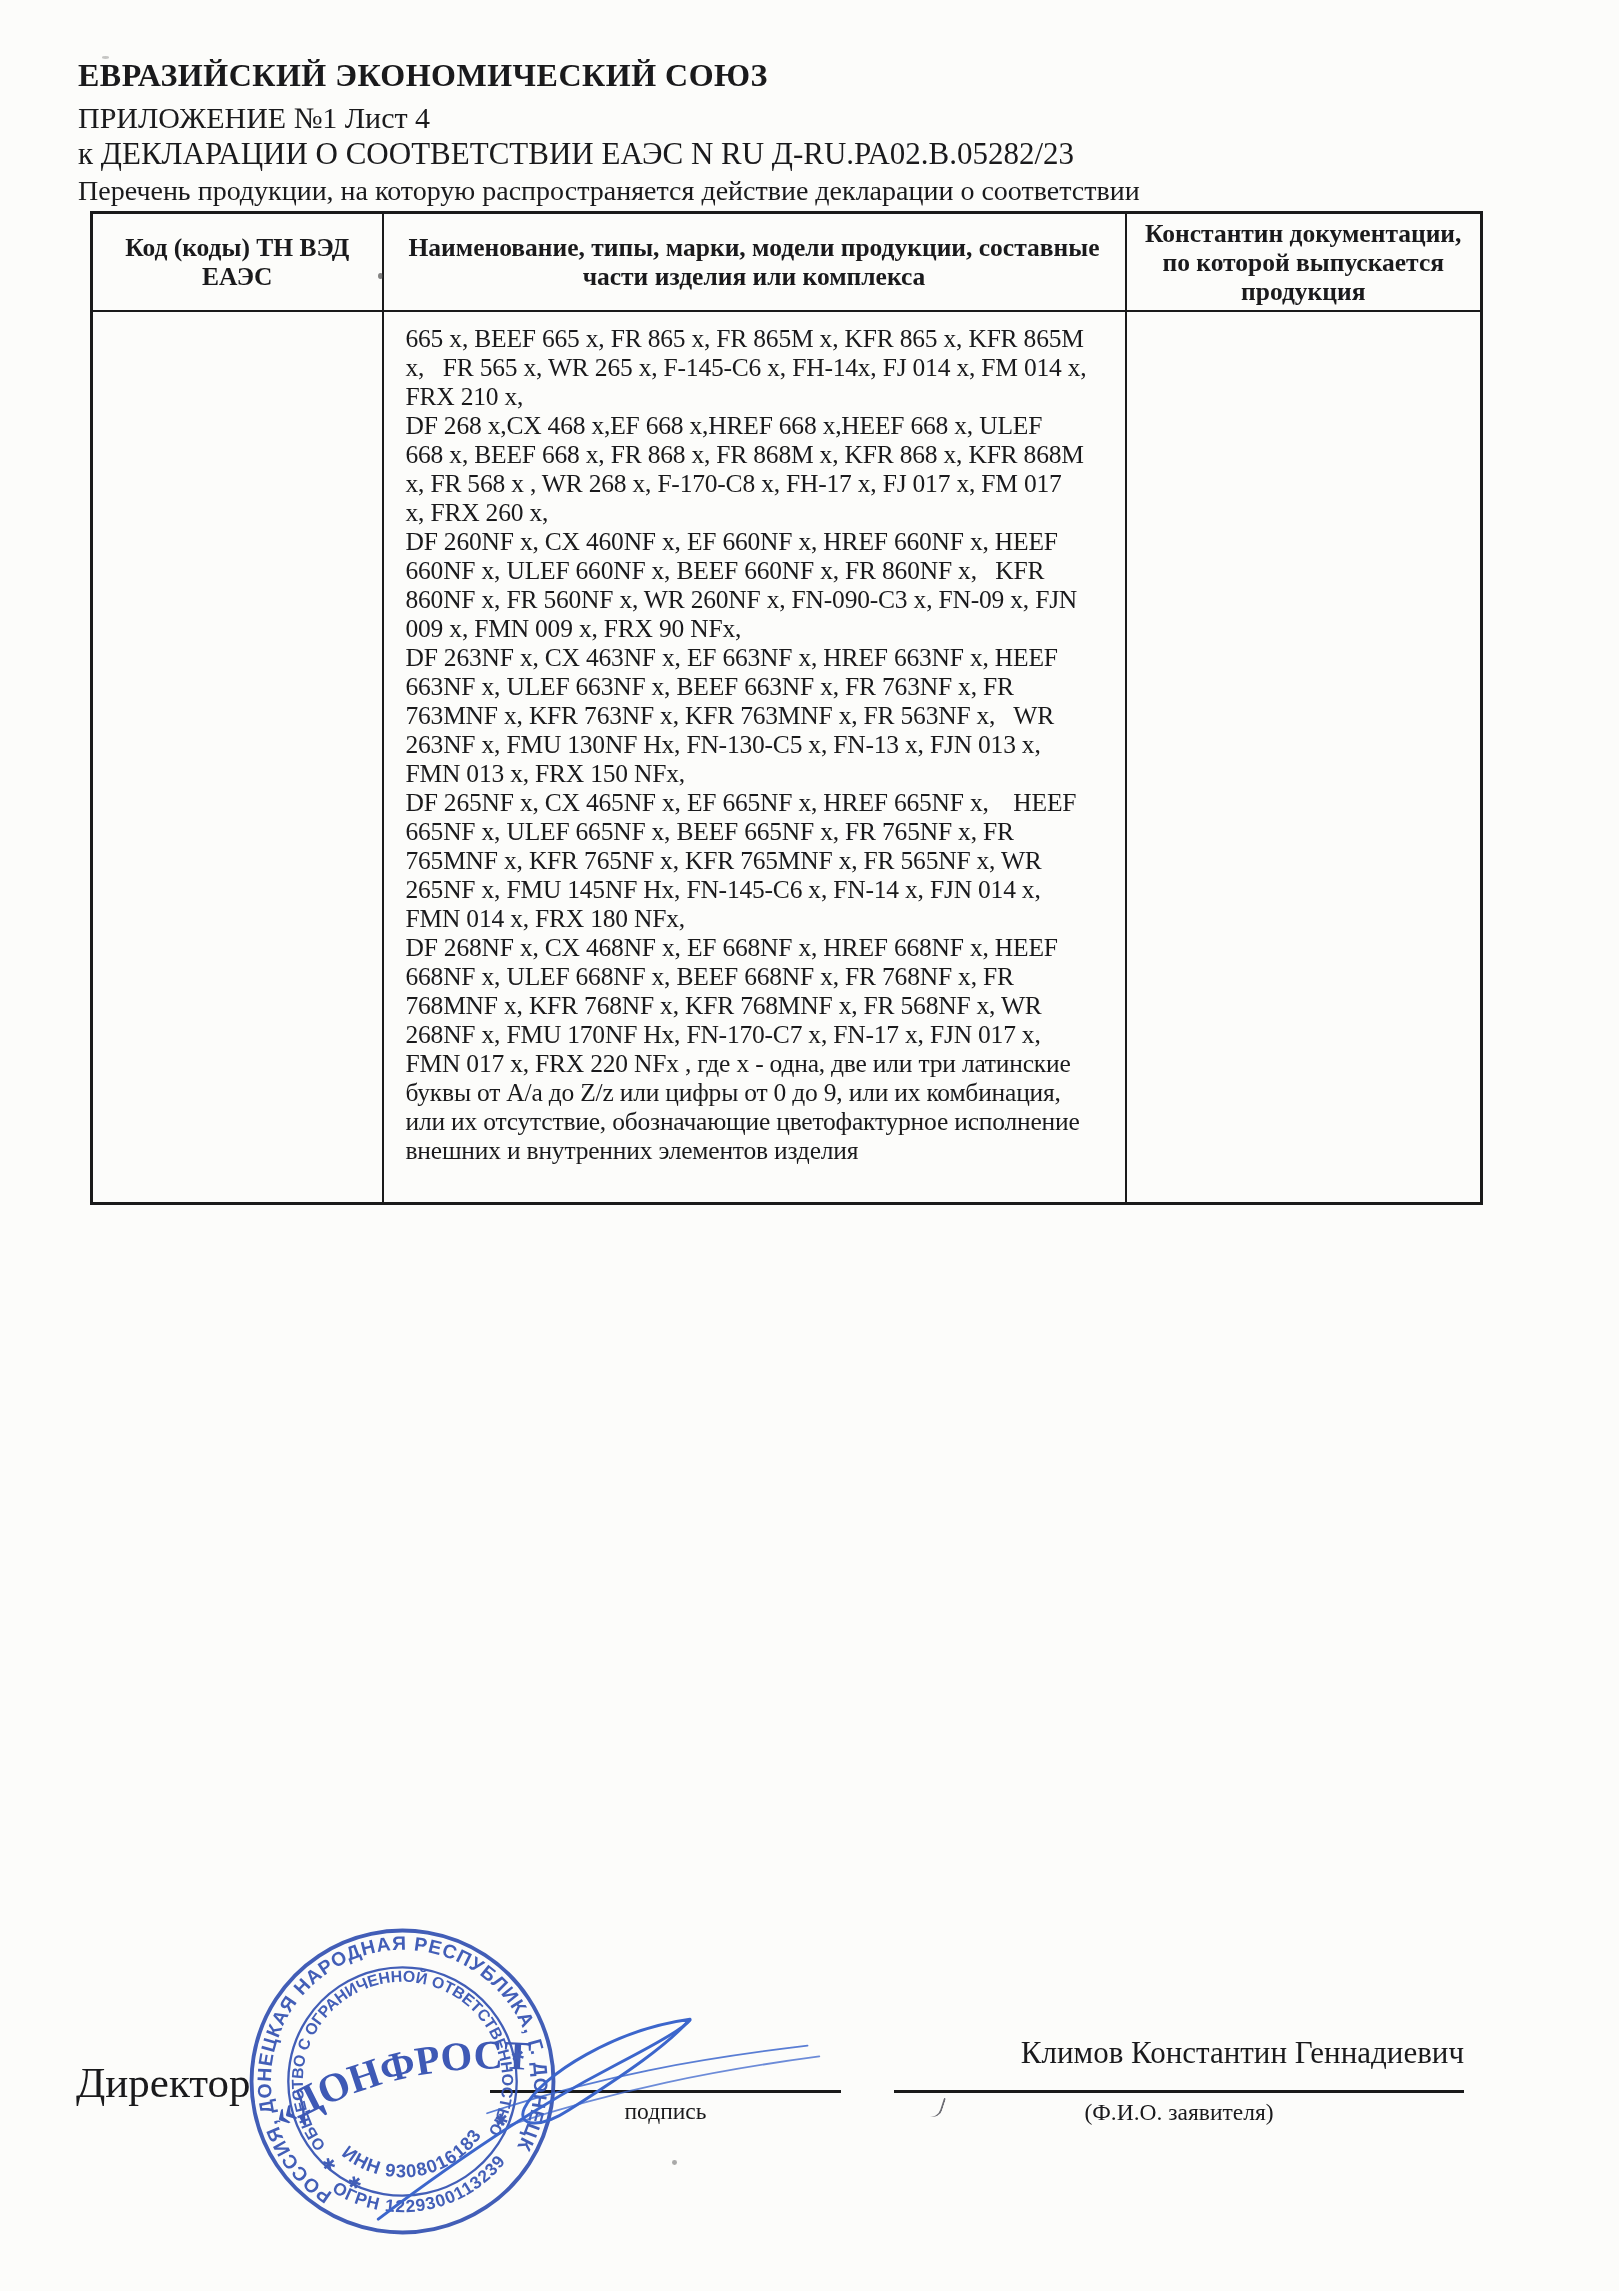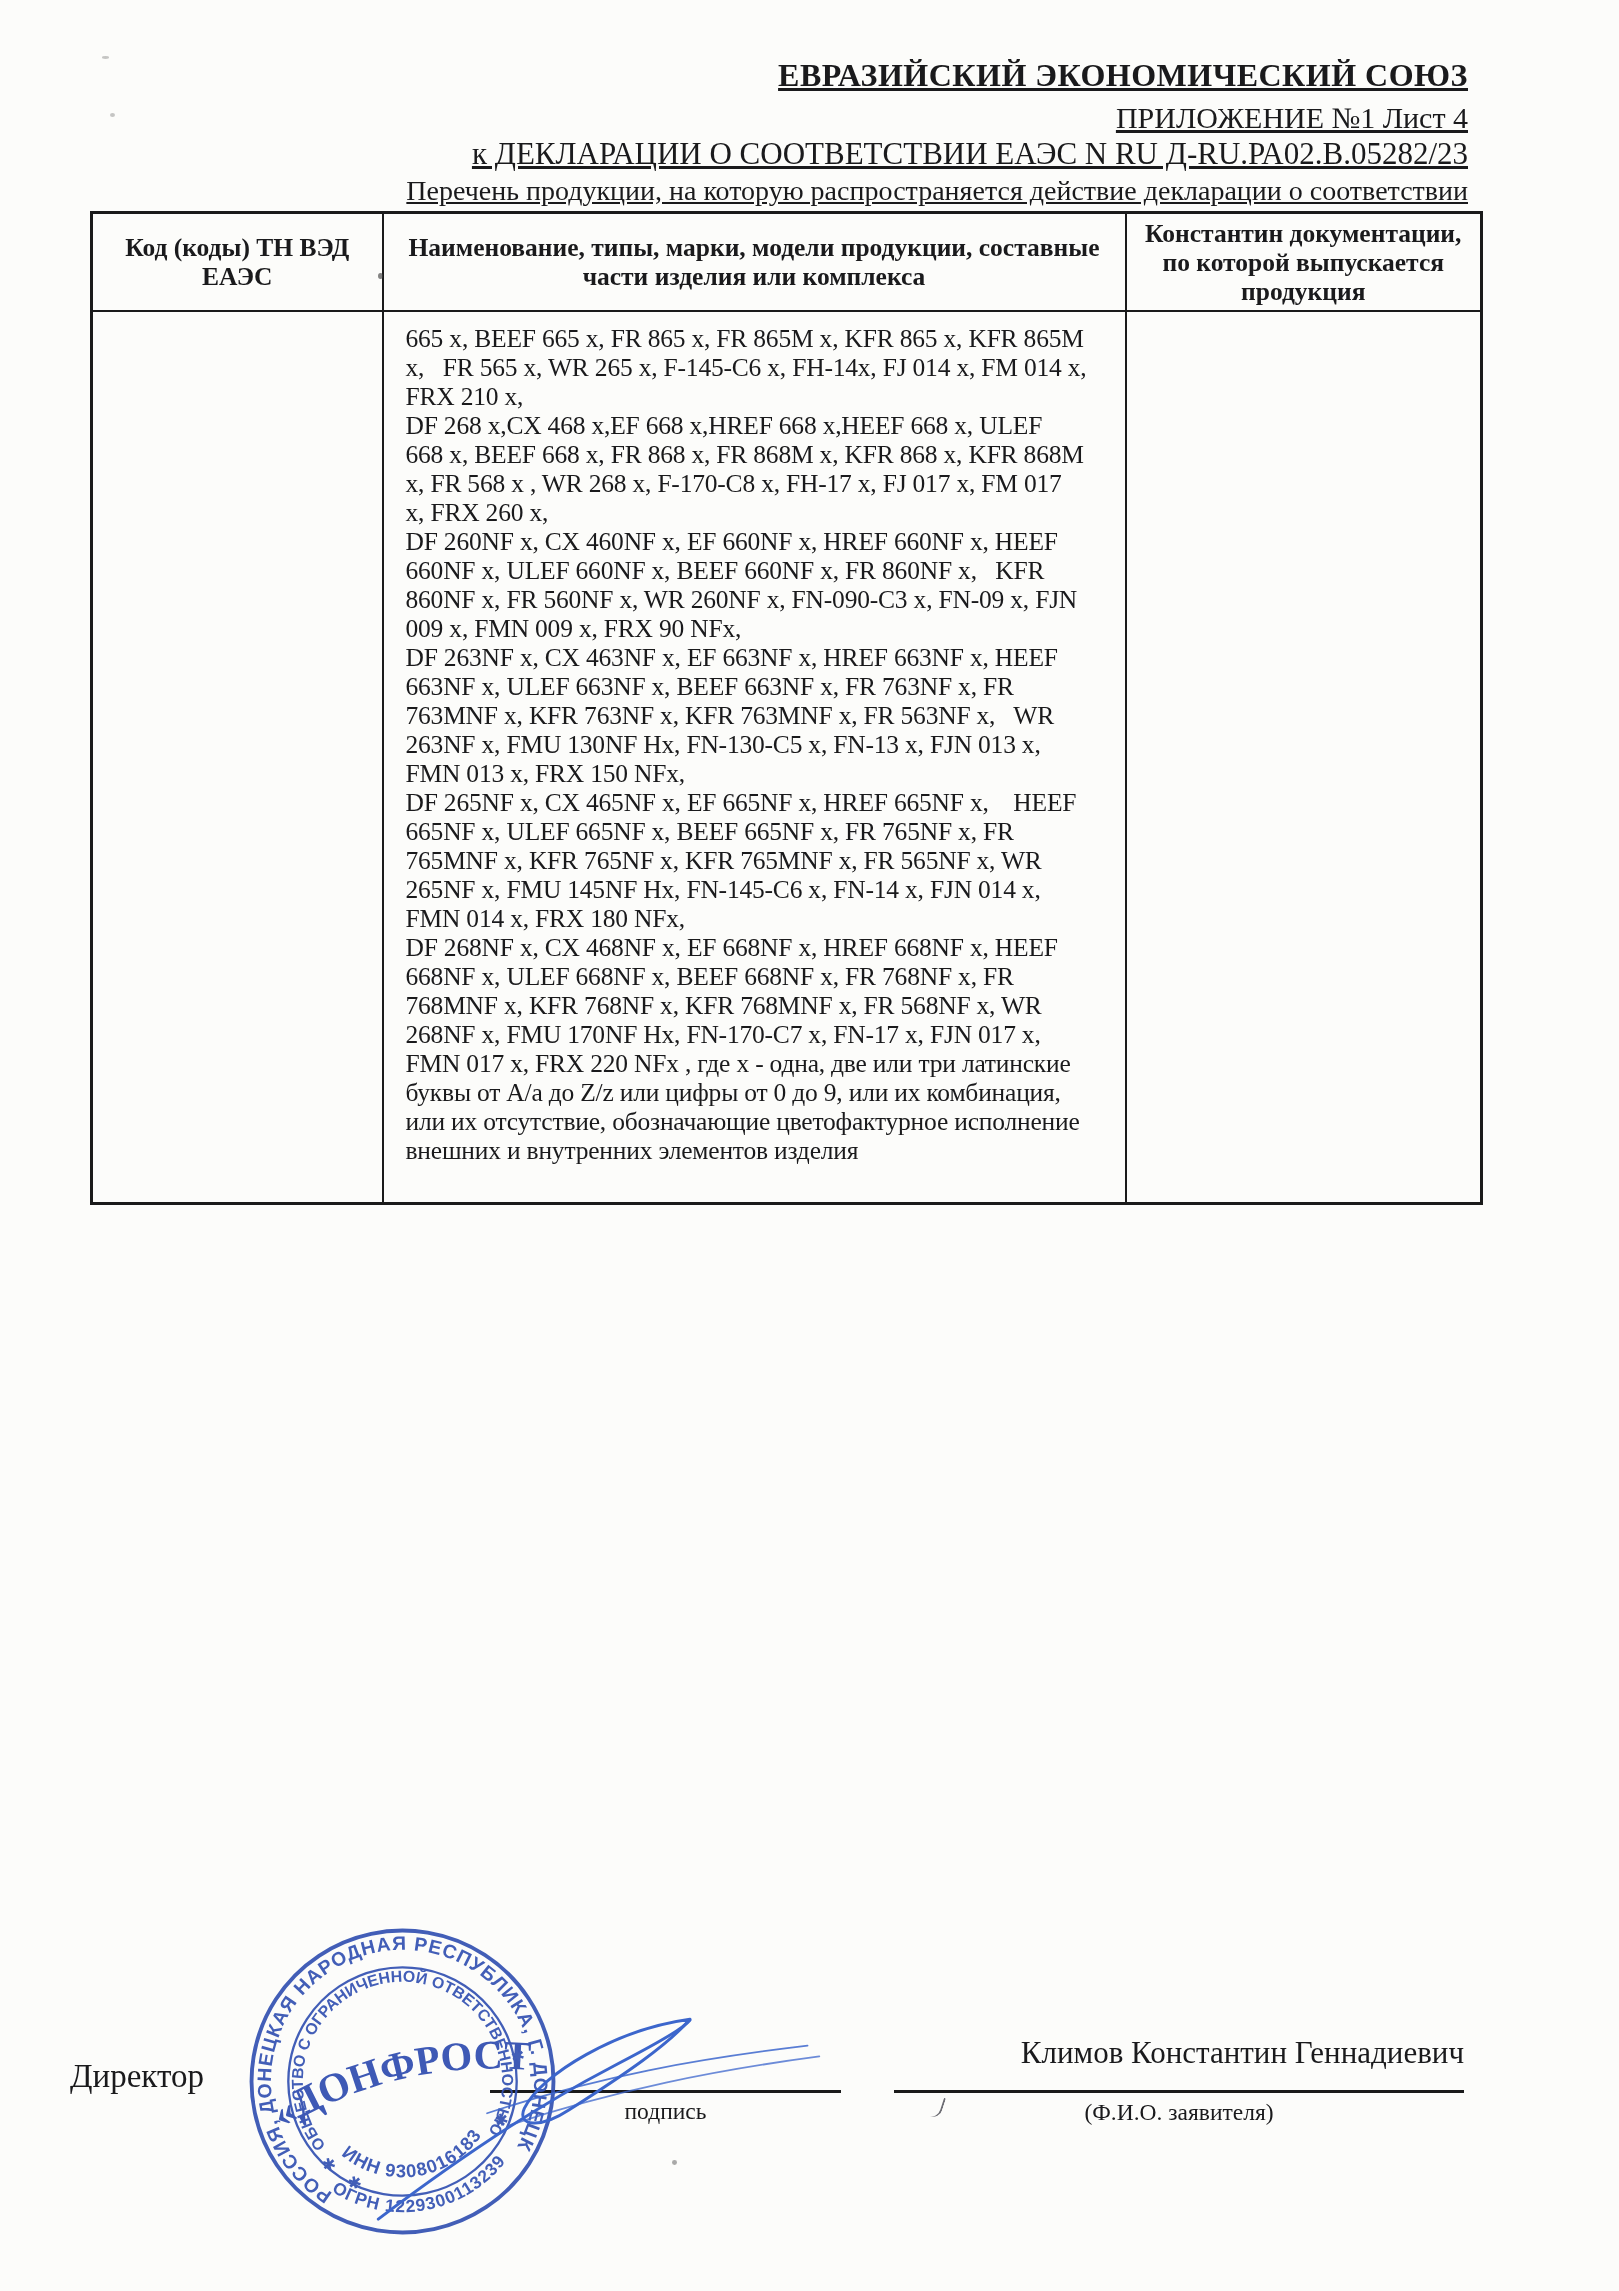--- a/index.html
+++ b/index.html
@@ -4,21 +4,21 @@
 <style>
   html,body{margin:0;padding:0;background:#ffffff;}
   .page{
     position:relative;
     width:1619px;height:2292px;
     background:#fcfcfa;
     font-family:"Liberation Serif", serif;
     color:#1a1a1c;
     overflow:hidden;
   }
-  .hdr{position:absolute;left:78px;width:1390px;text-align:right;white-space:nowrap;text-decoration:underline;}
+  .hdr{position:absolute;left:78px;width:1390px;text-align:left;white-space:nowrap;}
   .hdr-union{top:57px;font-size:32px;font-weight:bold;letter-spacing:0.5px;}
   .hdr-appendix{top:101px;font-size:30px;}
   .hdr-declaration{top:136px;font-size:31px;}
   .hdr-subtitle{top:175px;font-size:28px;}
 
   table.products{
     position:absolute;left:78px;top:211px;width:1390px;
     border-collapse:collapse;table-layout:fixed;
     border:3.9px solid #1a1a1a;
     margin-left:12px;
@@ -33,21 +33,21 @@
   table.products td{
     border:2.9px solid #1a1a1a;
     height:878px;vertical-align:top;padding-left:22px;
   }
   td.cell-models{
     font-size:25.5px;line-height:29px;letter-spacing:-0.2px;
     padding:11.8px 3.9px 0 10.8px;
     white-space:pre;overflow:hidden;
   }
 
-  .director{position:absolute;left:70px;top:2058px;font-size:33px;}
+  .director{position:absolute;left:76px;top:2058px;font-size:43px;}
   .line{position:absolute;height:2.9px;background:#1a1a1a;}
   .sig-line{left:490px;top:2090px;width:351px;}
   .name-line{left:894px;top:2090px;width:570px;}
   .sig-caption{position:absolute;left:490px;top:2098px;width:351px;text-align:center;font-size:23.5px;}
   .applicant-name{position:absolute;left:894px;top:2035px;width:570px;text-align:right;font-size:31px;white-space:nowrap;}
   .applicant-caption{position:absolute;left:894px;top:2099px;width:570px;text-align:center;font-size:23.5px;}
 
   .stamp-svg{position:absolute;left:238px;top:1917px;width:329px;height:329px;}
   .stamp-ring{font-family:"Liberation Sans",sans-serif;font-weight:bold;fill:#3351b2;}
   .stamp-center{font-family:"Liberation Serif",serif;font-weight:bold;fill:#2e4cb0;}

